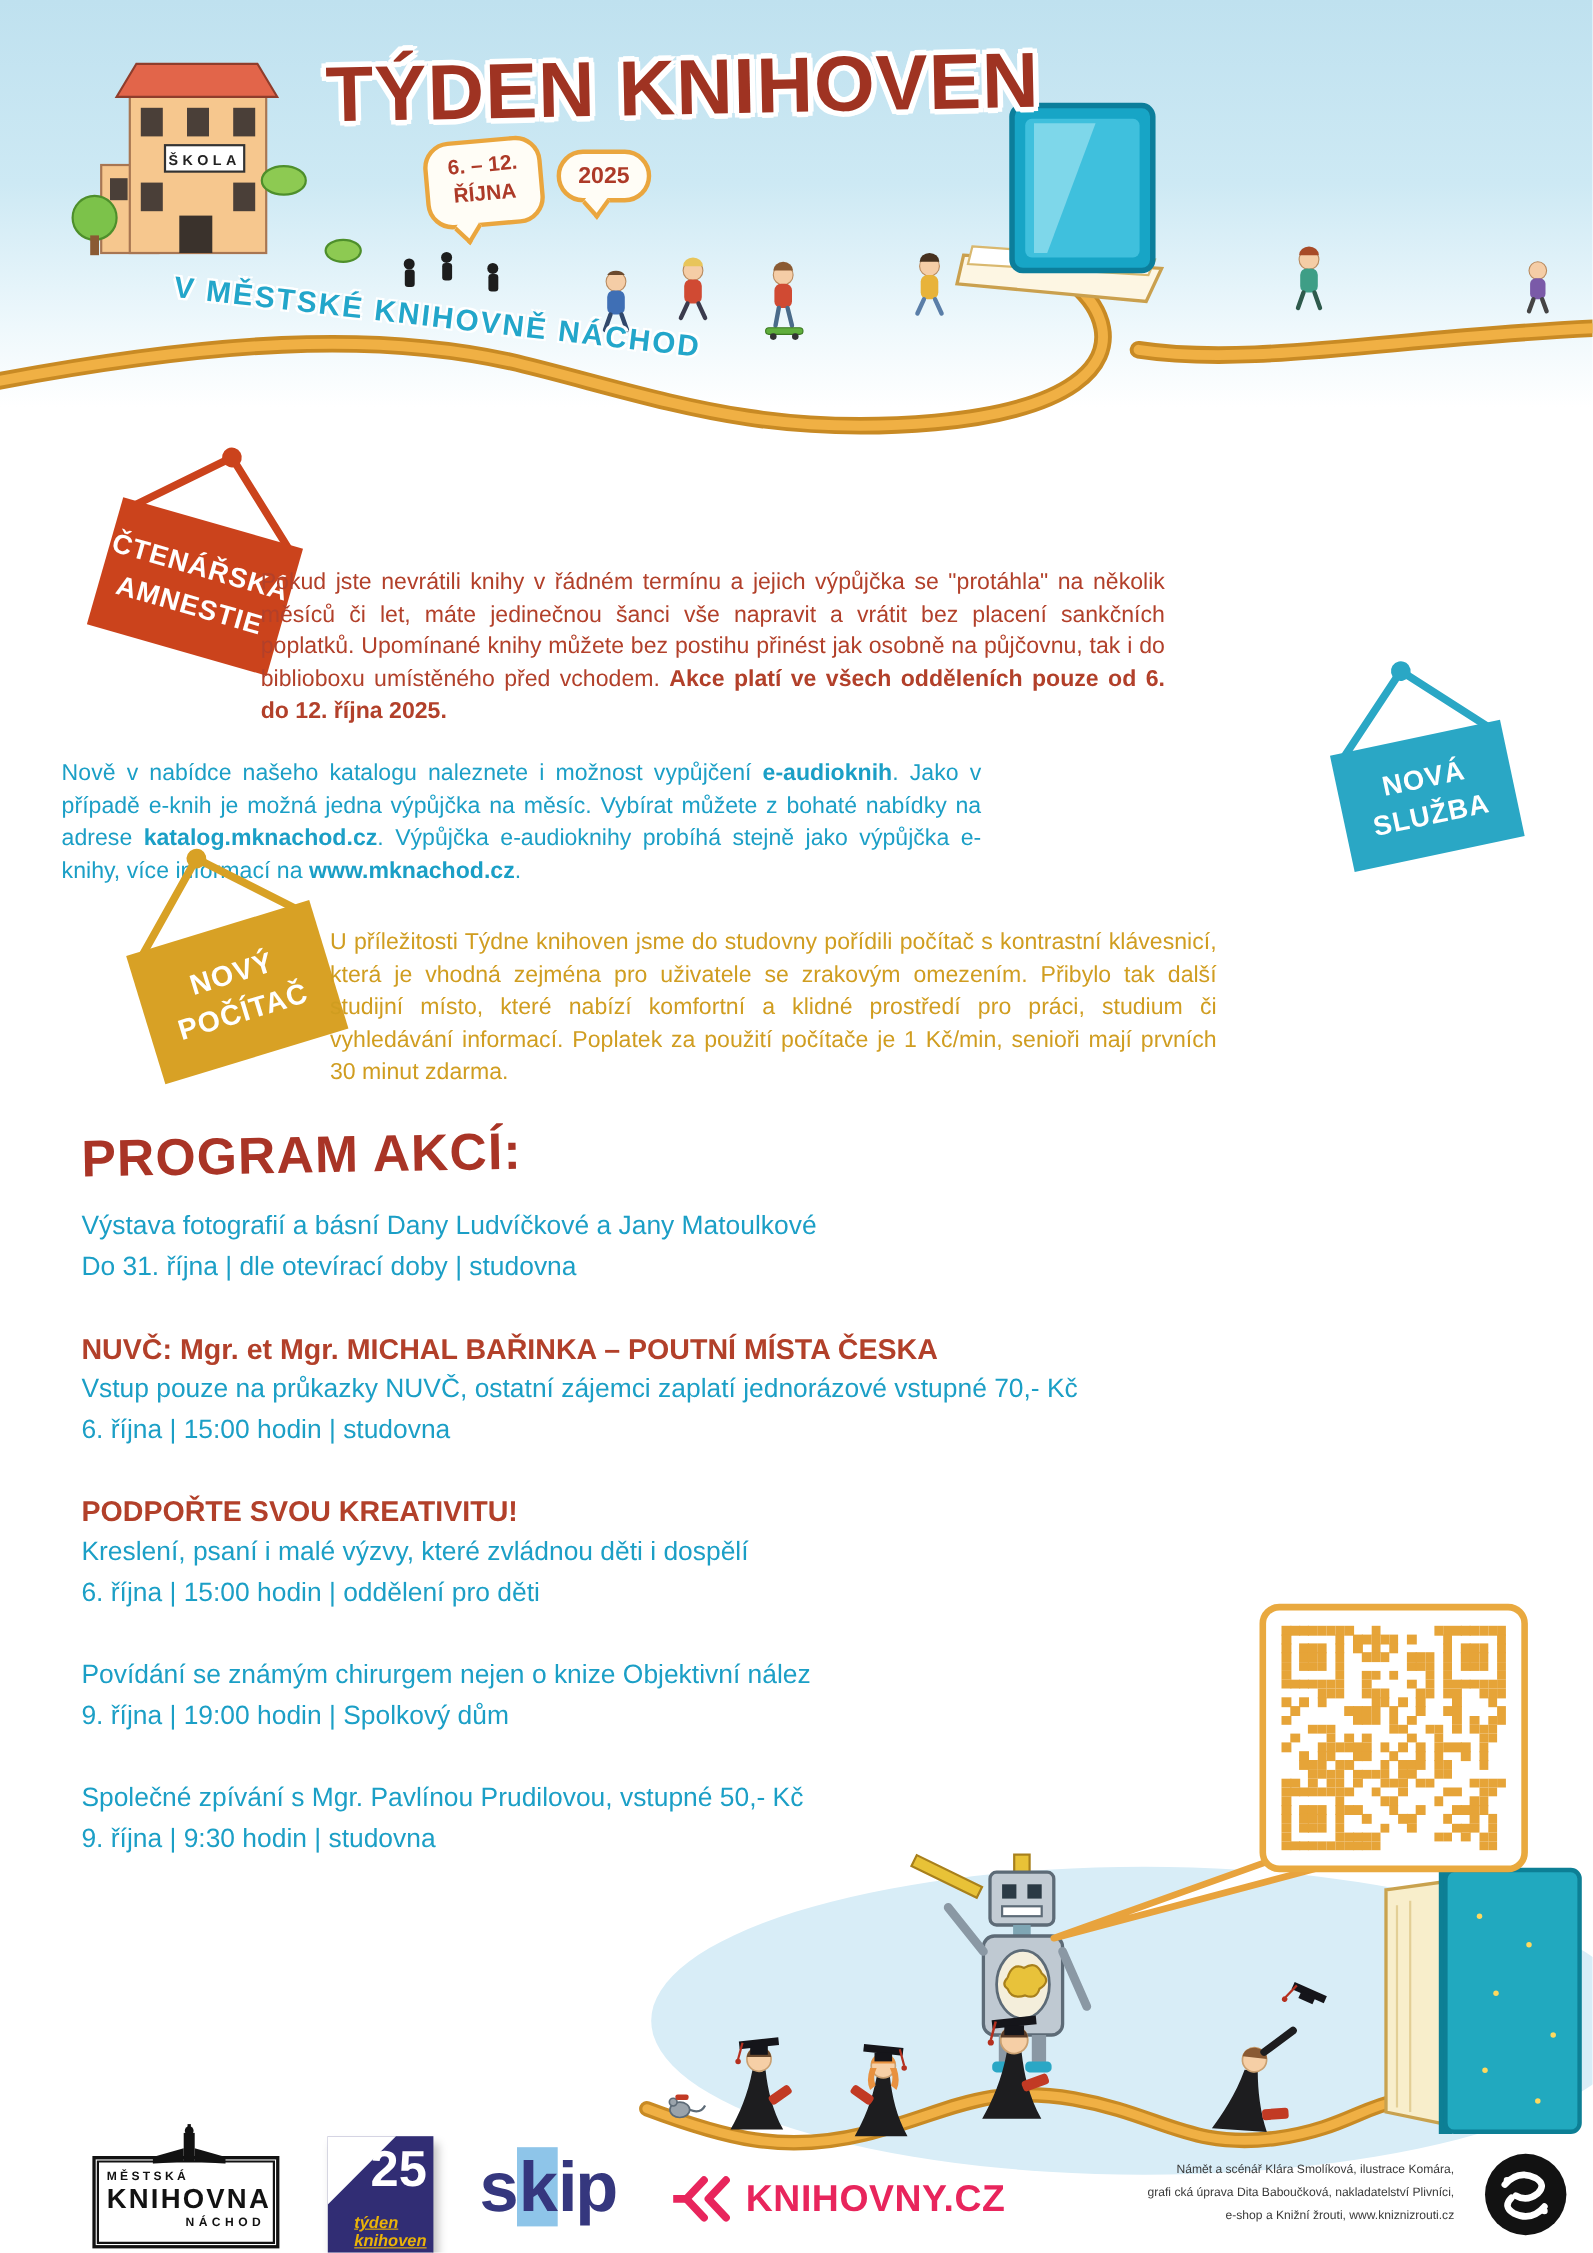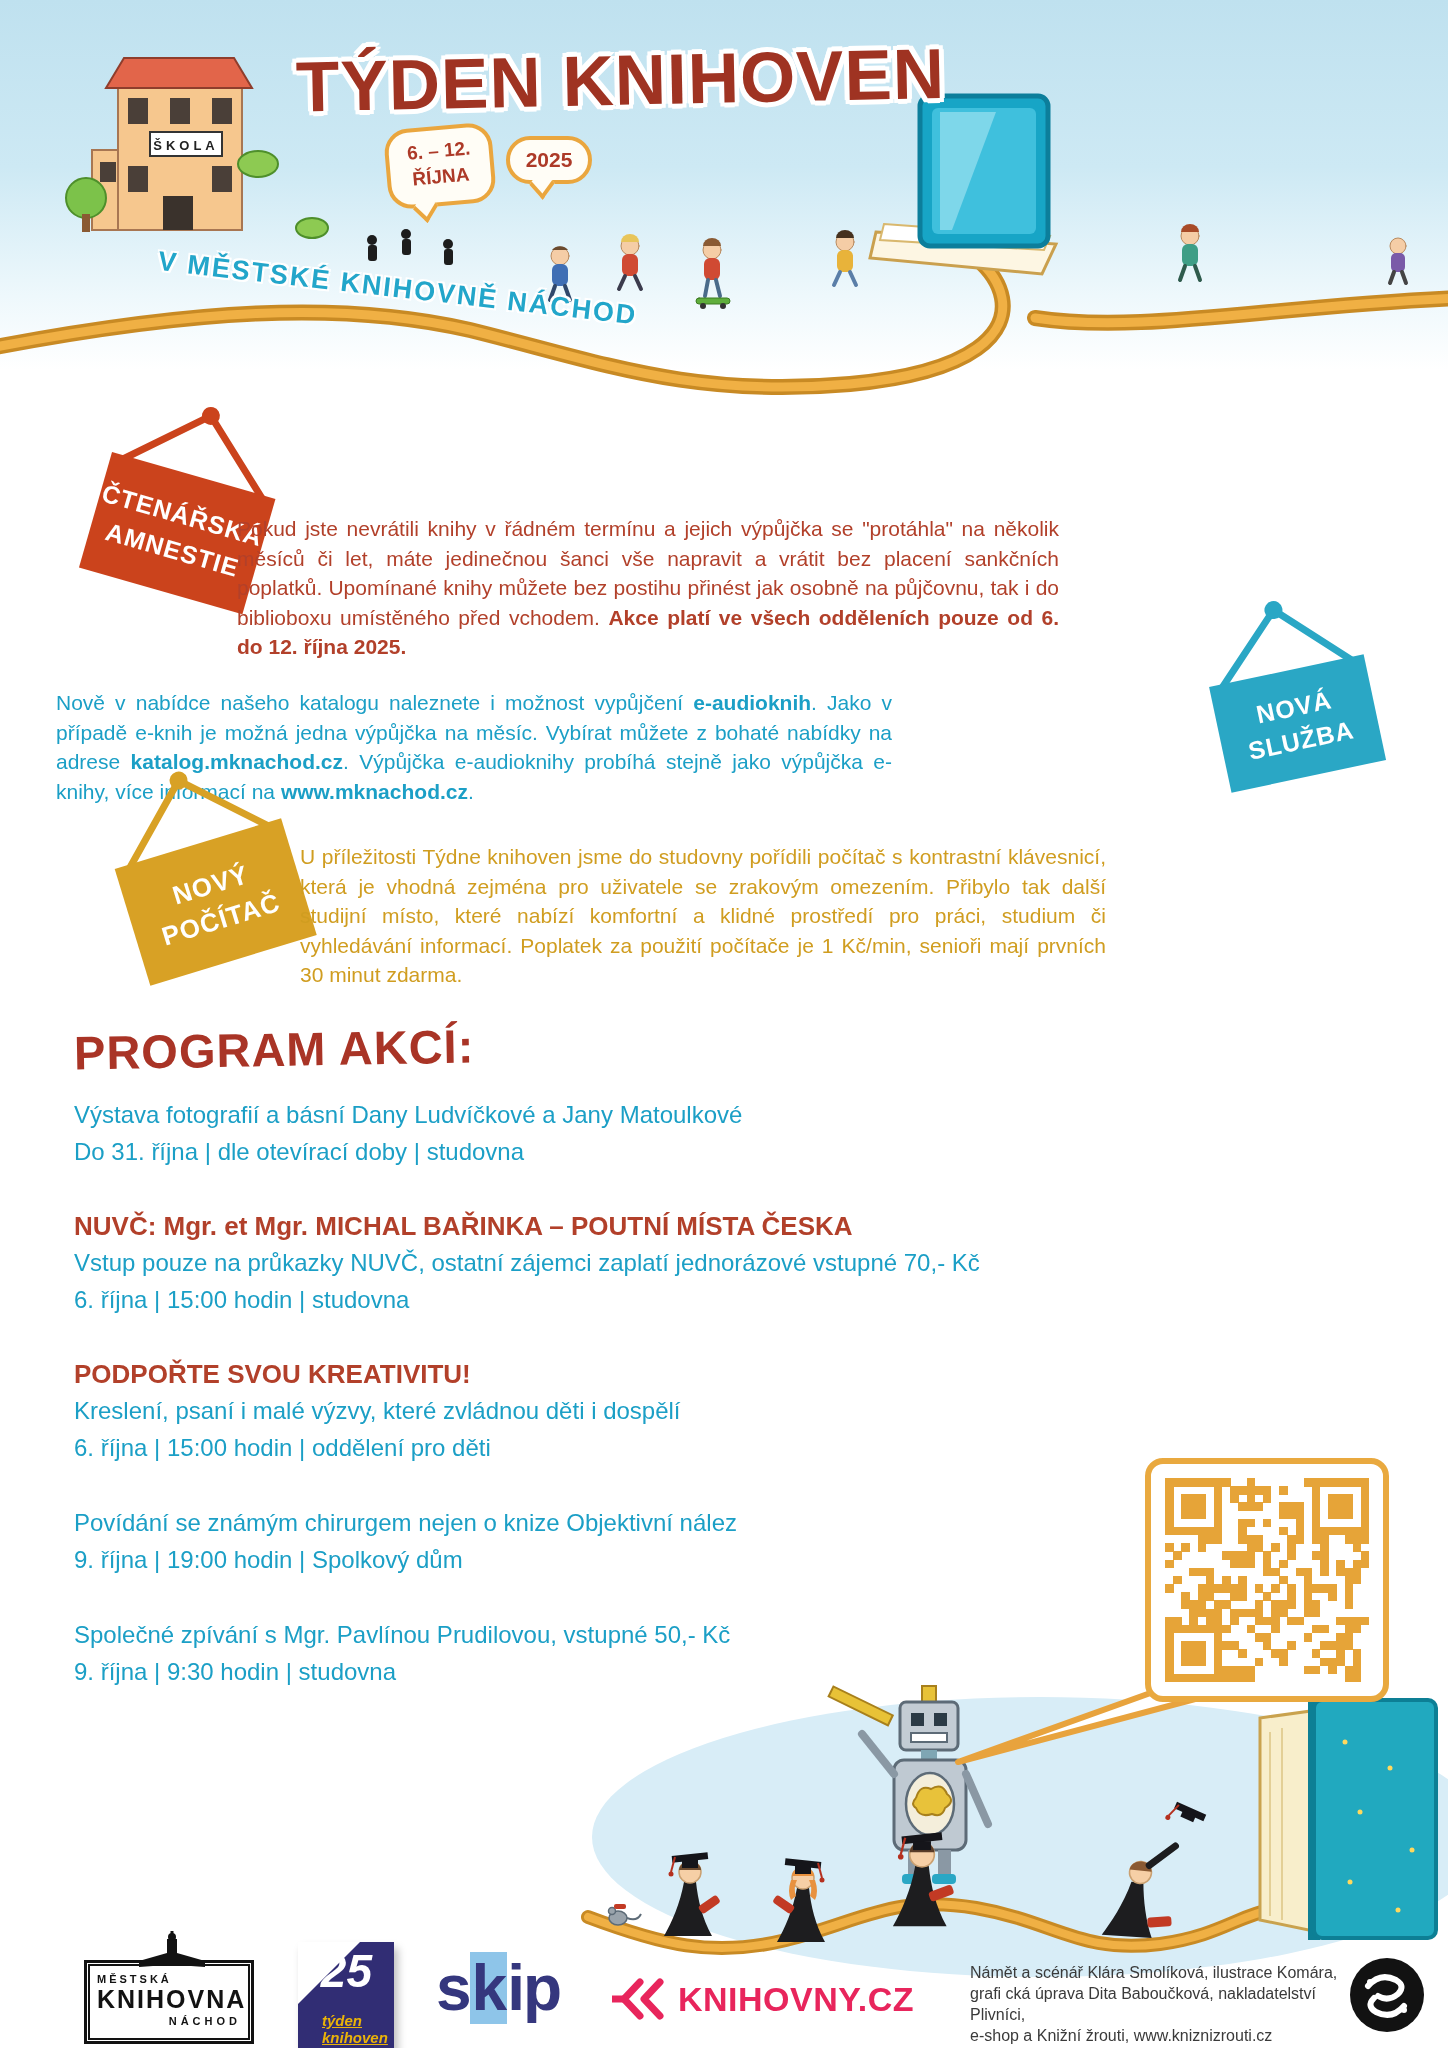--- a/index.html
+++ b/index.html
@@ -53,30 +53,30 @@
   .mk-logo{position:absolute;left:84px;top:30px;width:170px;height:84px;border:3px solid #121212;
       box-shadow:inset 0 0 0 1px #fff,inset 0 0 0 3px #121212;color:#121212;padding:6px 10px;box-sizing:border-box;}
   .mk-tower{position:absolute;left:50px;top:-32px;}
   .mk-l1{font-size:11px;letter-spacing:3px;font-weight:700;margin-top:4px;}
   .mk-l2{font-size:25px;letter-spacing:2px;font-weight:800;line-height:28px;}
   .mk-l3{font-size:11px;letter-spacing:4px;font-weight:700;text-align:right;margin-top:2px;}
   .tyden-logo{position:absolute;left:298px;top:12px;width:96px;height:112px;background:#312d74;
       box-shadow:4px 6px 8px rgba(0,0,0,.25);}
   .tyden-fold{position:absolute;left:0;top:0;width:0;height:0;
       border-top:62px solid #ffffff;border-right:62px solid transparent;}
-  .tyden-num{position:absolute;right:22px;top:2px;color:#fff;font-size:46px;font-weight:800;font-style:italic;}
+  .tyden-num{position:absolute;right:6px;top:2px;color:#fff;font-size:46px;font-weight:800;}
   .tyden-txt{position:absolute;left:24px;bottom:8px;color:#eab308;font-size:15px;font-weight:700;
       font-style:italic;line-height:17px;text-decoration:underline;}
   .skip-logo{position:absolute;left:436px;top:26px;font-size:64px;font-weight:700;color:#35377e;
       letter-spacing:-2px;line-height:64px;}
   .skip-k{background:#8ec5e9;padding:0 2px;}
   .knihovny-logo{position:absolute;left:610px;top:48px;display:flex;align-items:center;gap:12px;}
   .knihovny-label{font-size:34px;font-weight:800;color:#e8255c;letter-spacing:0.5px;}
-  .credits{position:absolute;left:970px;top:32px;width:392px;text-align:left;
-      font-size:16px;line-height:21px;color:#3a3a3a;}
+  .credits{position:absolute;left:930px;top:32px;width:392px;text-align:right;
+      font-size:11px;line-height:21px;color:#3a3a3a;}
   .worm-logo{position:absolute;left:1348px;top:26px;}
 </style>
 </head>
 <body>
 
 <div class="page">
 
   <div class="sky"></div>
 
   <svg class="header-scene" width="1448" height="430" viewBox="0 0 1448 430">

